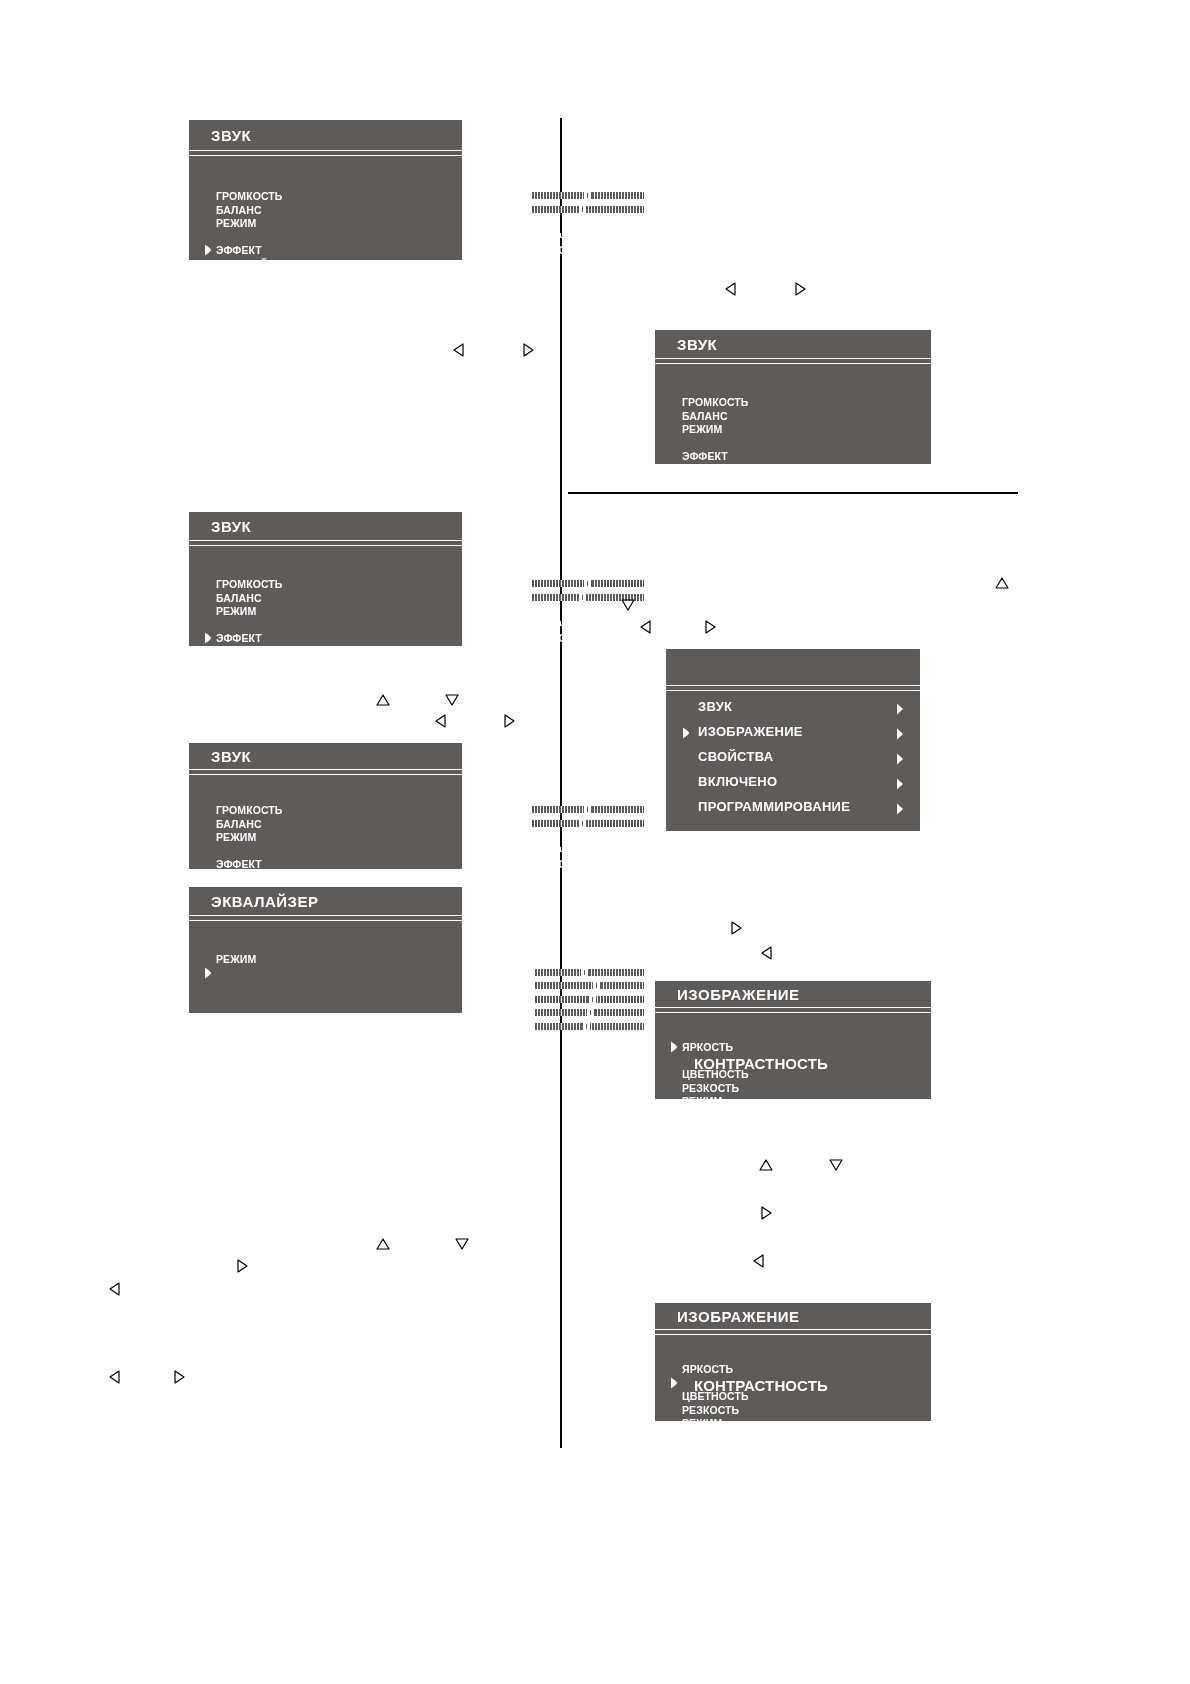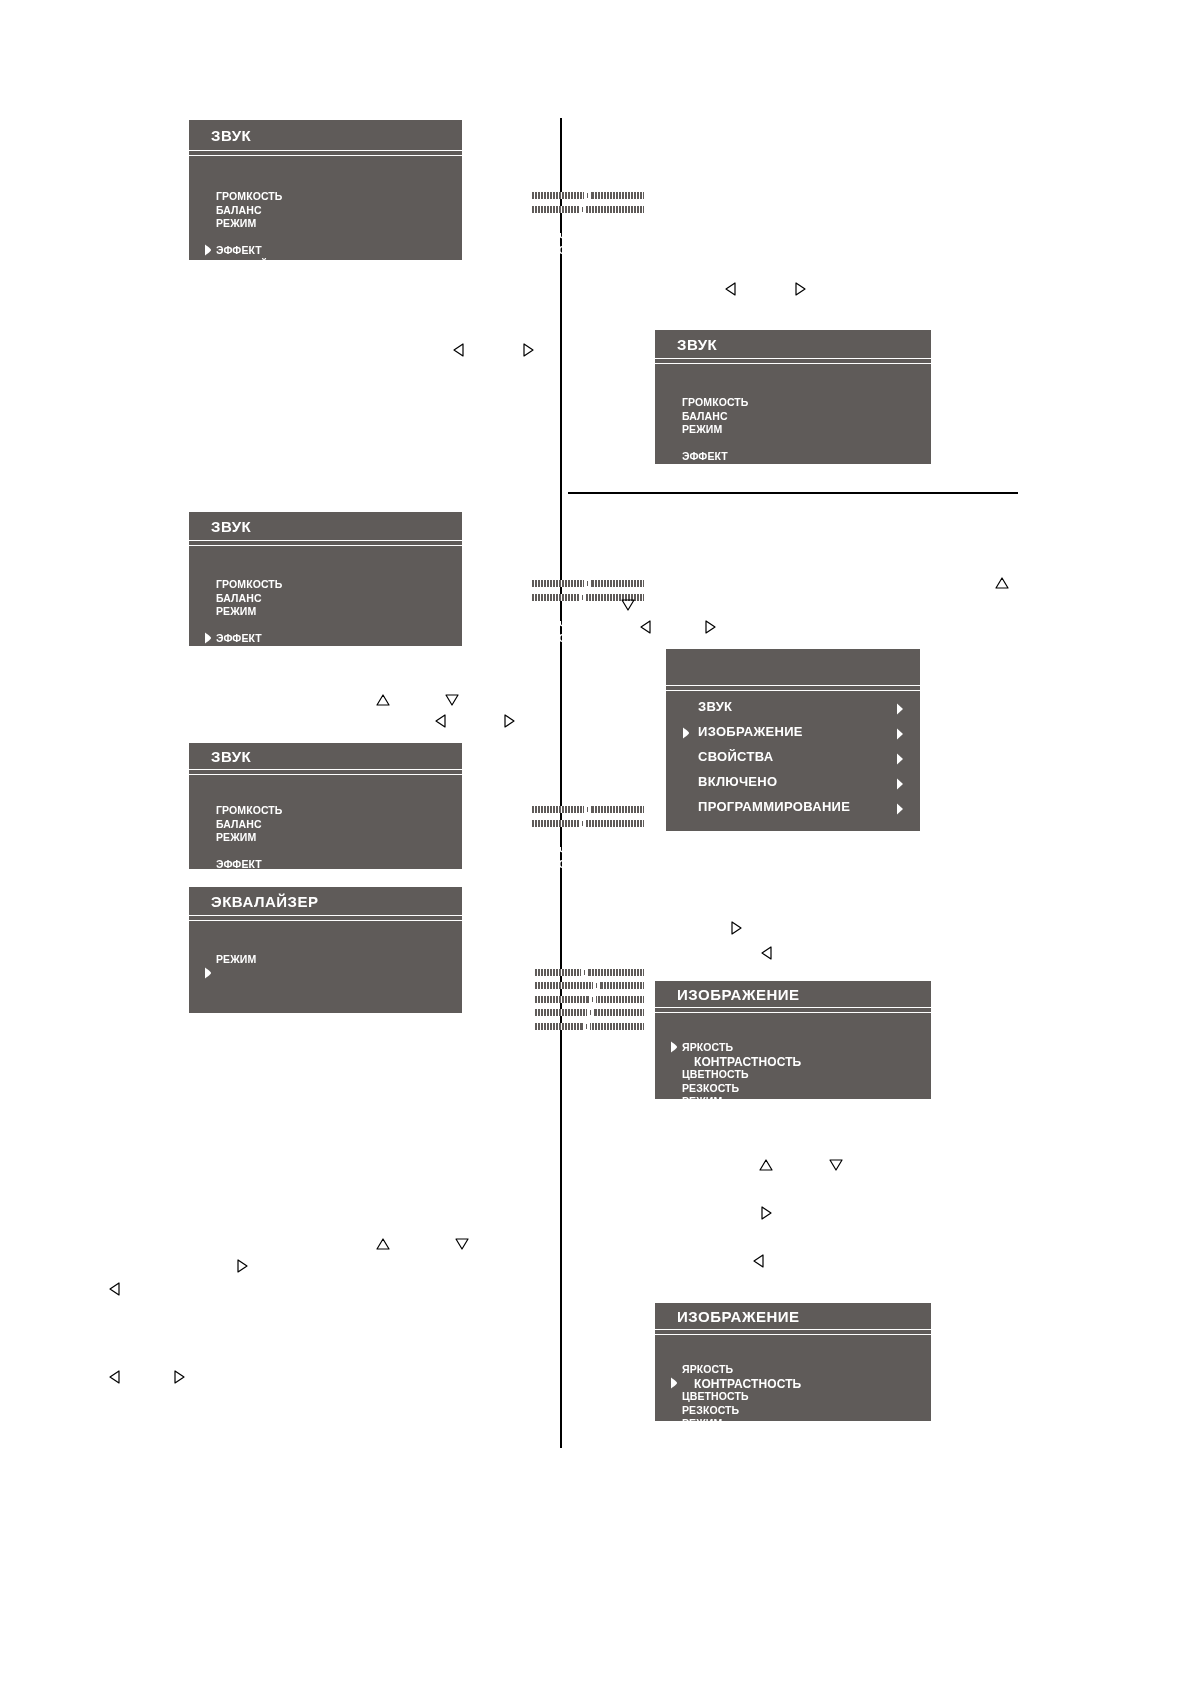--- a/index.html
+++ b/index.html
@@ -12,21 +12,21 @@
   
   .osd{position:absolute;background:#5f5b59;color:#fff;}
   .osd .titlebar{position:relative;height:30px;}
   .osd .title{position:absolute;left:22px;top:50%;transform:translateY(-50%);
        font-weight:bold;font-size:15px;letter-spacing:.5px;white-space:nowrap;}
   .osd .sep{position:absolute;left:0;right:0;height:4px;border-top:1.5px solid #fff;border-bottom:1.5px solid #fff;background:#5f5b59;}
   .osd .body{position:relative;}
 
   .row{position:absolute;left:5px;right:0;height:13px;}
   .rlabel{position:absolute;left:22px;top:0;font-size:10.5px;font-weight:bold;letter-spacing:.1px;white-space:nowrap;}
-  .rlabel.sm{font-size:12px;padding-left:12px;}
+  .rlabel.sm{font-size:15px;padding-left:12px;}
   .cursor{position:absolute;width:7px;height:11px;left:10px;top:0;}
   .cursor svg{display:block;}
   .rvalue{position:absolute;font-size:10.5px;font-weight:bold;white-space:nowrap;}
 
   
   .slider{position:absolute;height:9px;display:flex;align-items:center;}
   .slider .cap{width:7px;height:8px;background:#fff;
      clip-path:polygon(100% 0,100% 100%,35% 100%,0 50%,35% 0);flex:0 0 auto;}
   .slider .capr{width:7px;height:8px;background:#fff;
      clip-path:polygon(0 0,65% 0,100% 50%,65% 100%,0 100%);flex:0 0 auto;}

